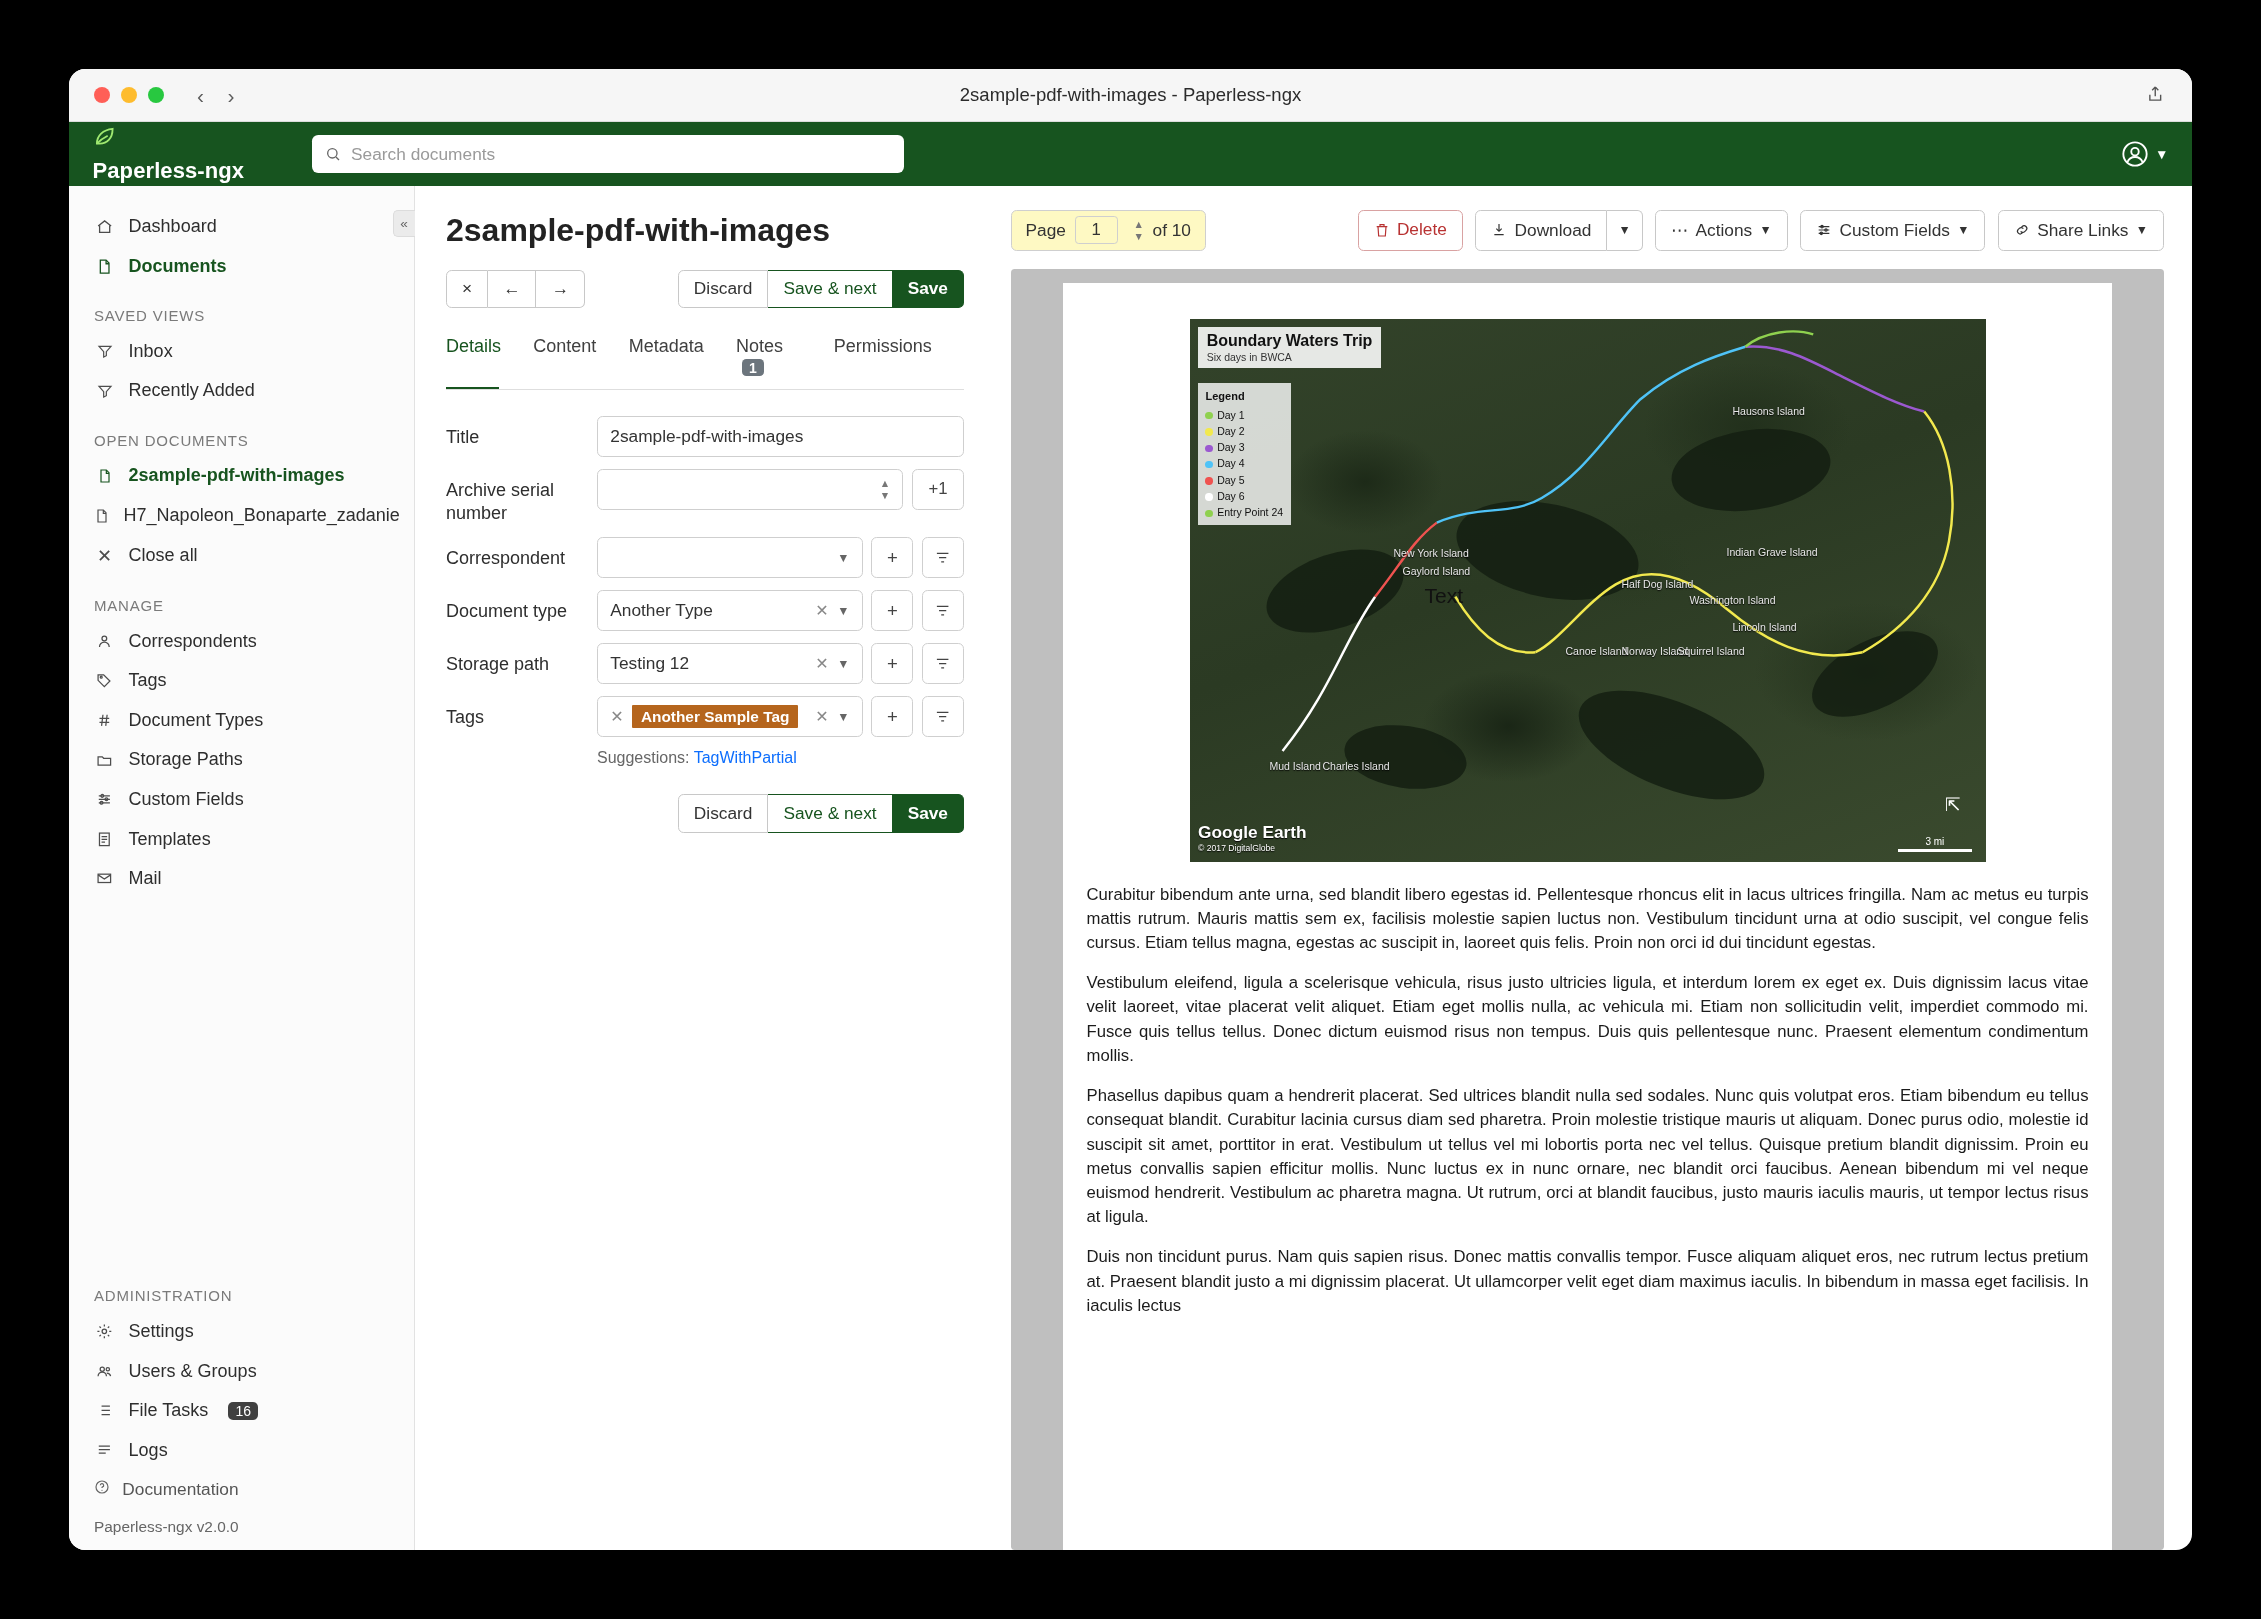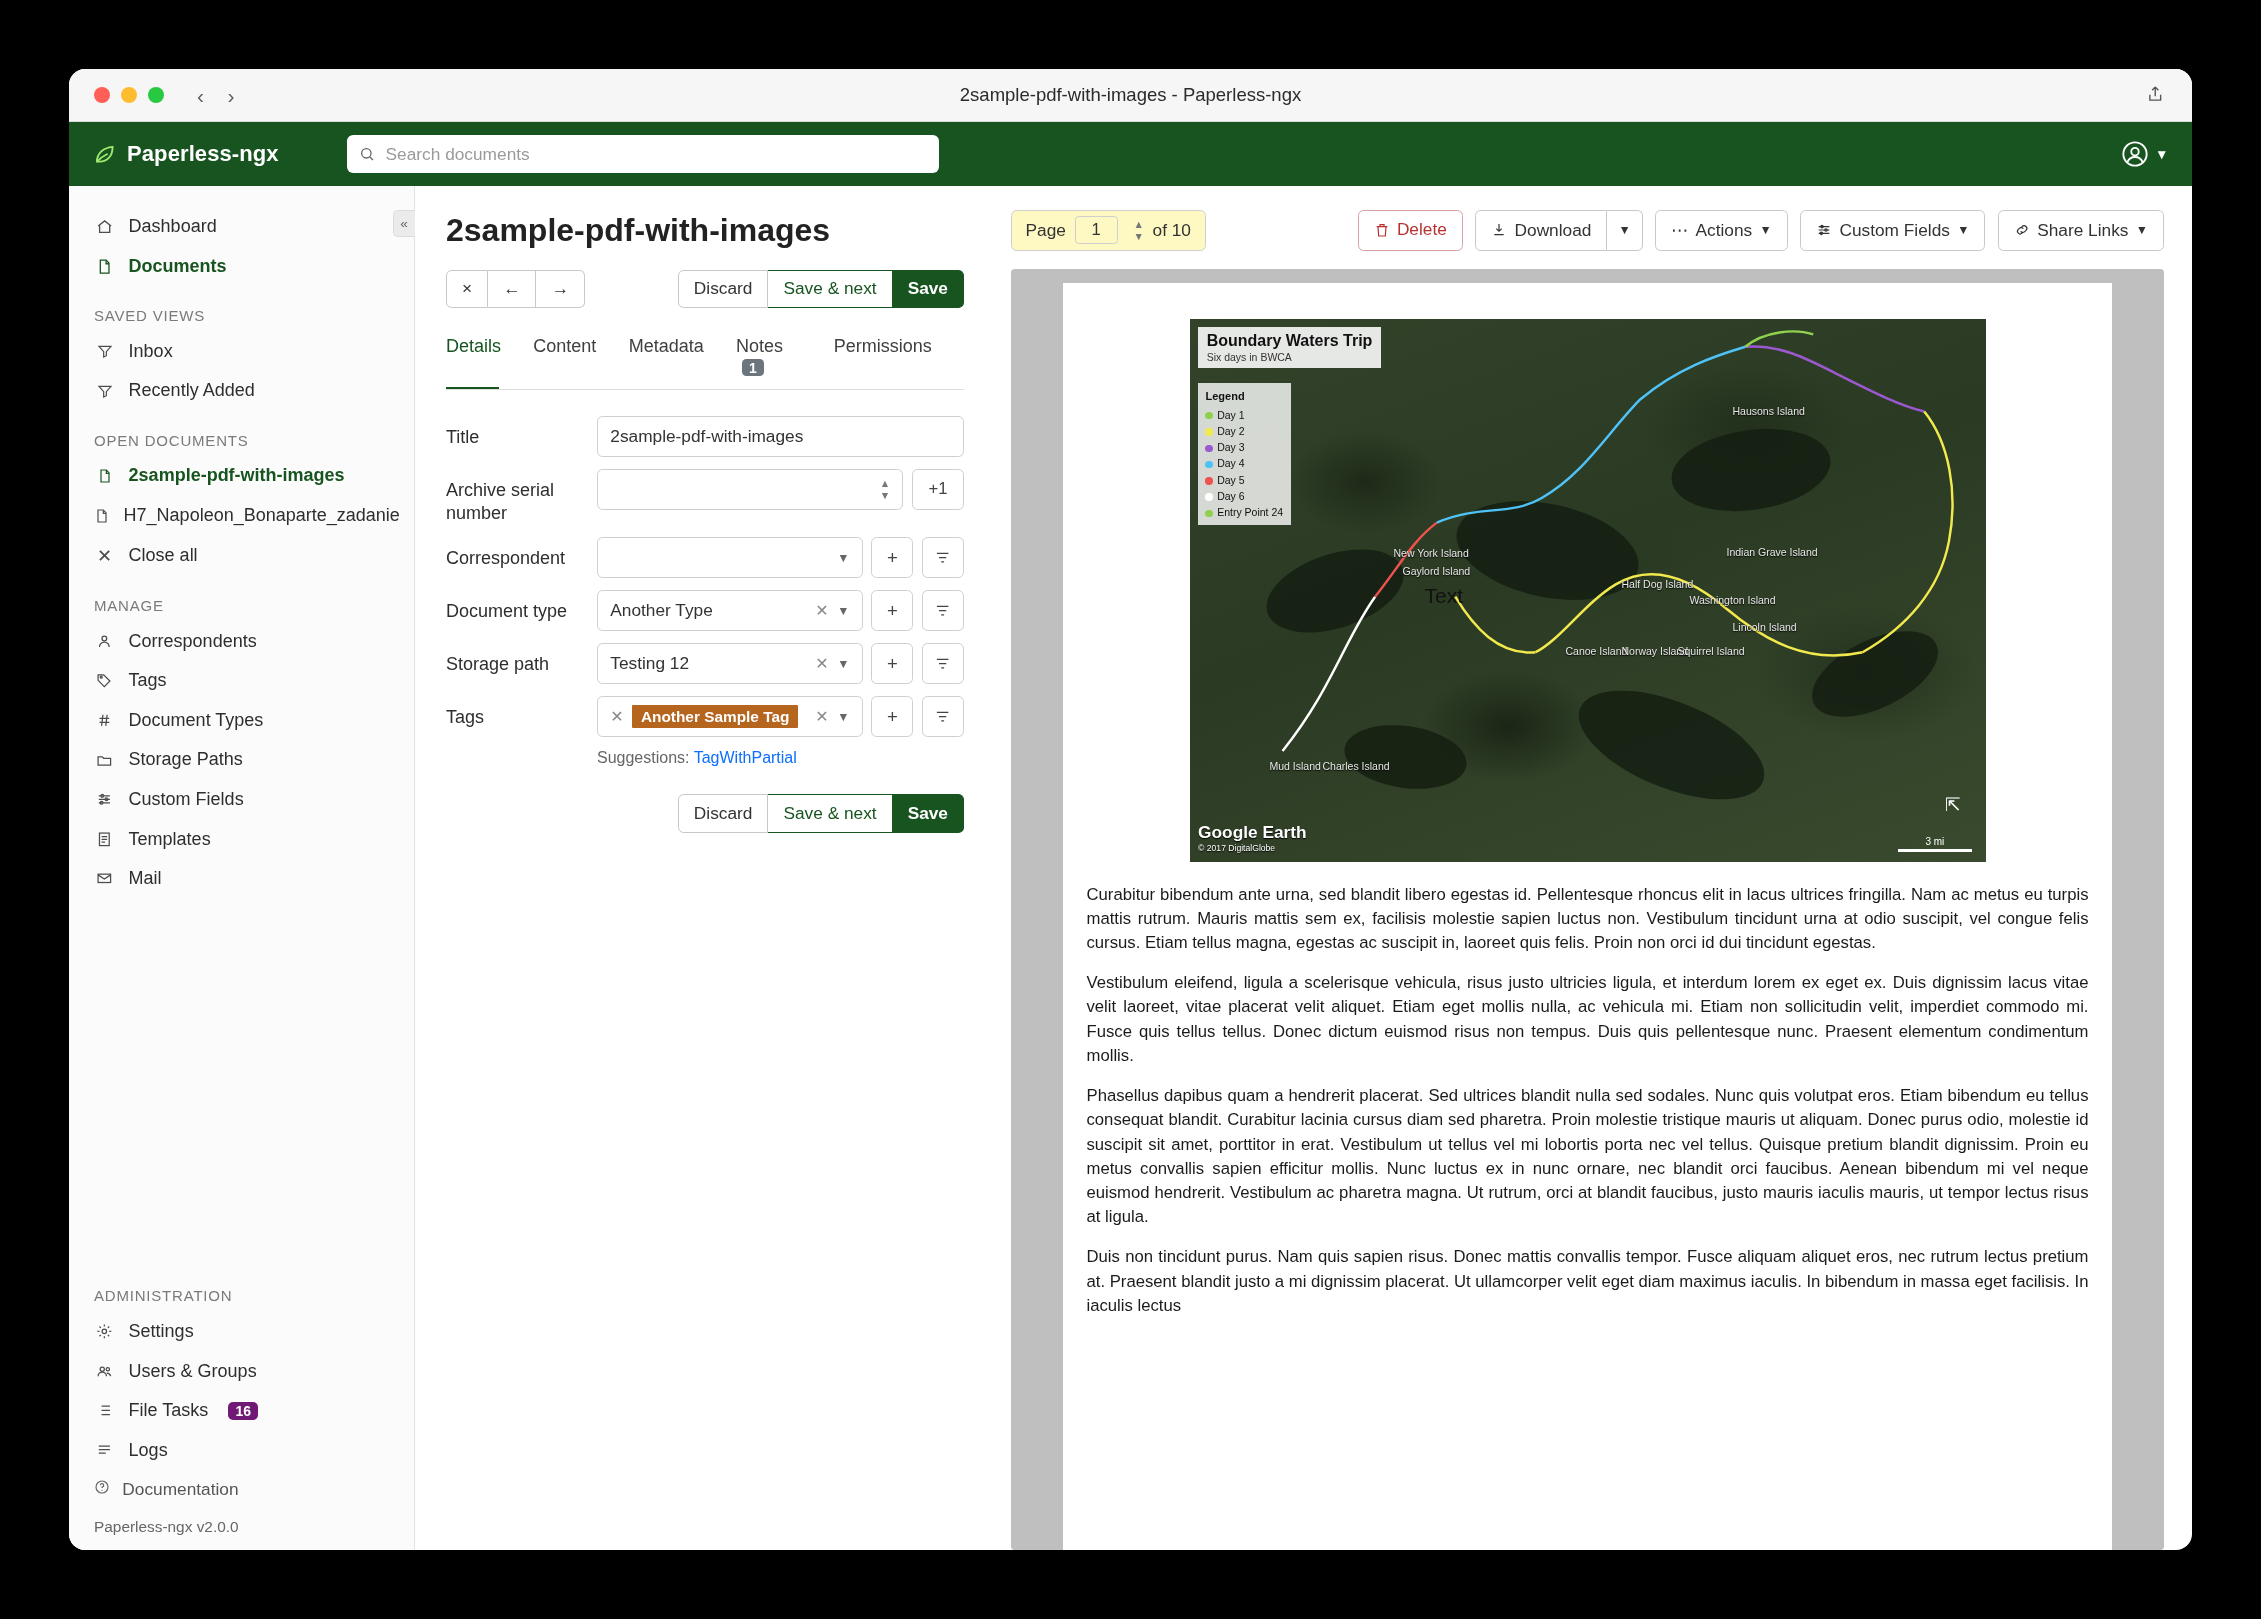--- a/index.html
+++ b/index.html
@@ -41,21 +41,21 @@
     font-size: 18.5px; color: #2b2b2b;
   }
   .shareicon { margin-left: auto; padding-right: 28px; color: #555; }
 
   
   .appheader {
     height: 64px; background: #17541f; flex: none;
     display: flex; align-items: center; padding: 0 23.5px;
     color: #fff;
   }
-  .brand { display: flex; align-items: center; gap: 11px; font-size: 22px; font-weight: 600; letter-spacing: 0.1px; }
+  .brand { display: flex; gap: 11px; font-size: 22px; font-weight: 600; letter-spacing: 0.1px; flex-direction: column; }
   .leaf { width: 23.5px; height: 23.5px; }
   .searchwrap {
     margin-left: 68px;
     width: 592px; height: 38px;
     background: #fff; border-radius: 6.2px;
     display: flex; align-items: center; gap: 8.6px;
     padding: 0 12.3px;
   }
   .searchwrap svg { flex: none; }
   .searchwrap input {
@@ -94,23 +94,23 @@
   }
   .navitem .ico { width: 21px; display: flex; justify-content: center; color: #4d4d4d; }
   .navitem.active { color: #17541f; font-weight: 600; }
   .navitem.active .ico { color: #17541f; }
   .sectionlabel {
     padding: 21px 25px 7.4px 25px;
     font-size: 15px; letter-spacing: 0.8px;
     color: #7a7a7a; text-transform: uppercase;
   }
   .badge {
-    background: #701a75; color: #fff;
+    background: #404040; color: #fff;
     border-radius: 5px; padding: 1.2px 7.4px;
-    font-size: 14px; font-weight: 700; margin-left: 6.2px;
+    font-size: 14px; font-weight: 400; margin-left: 6.2px;
   }
   .notebadge {
     background: #6c757d; color: #fff;
     border-radius: 4.3px; padding: 0.6px 6.8px;
     font-size: 14px; margin-left: 6.2px; font-weight: 600;
   }
   .sidebar-spacer { flex: 1; }
   .sidebar-foot { padding: 0 25px 13.6px 25px; }
   .version { font-size: 15.4px; color: #666; padding-top: 10px; }
   .doc-link { display: flex; gap: 12.3px; color: #555; font-size: 17.3px; padding: 8.6px 0; }

